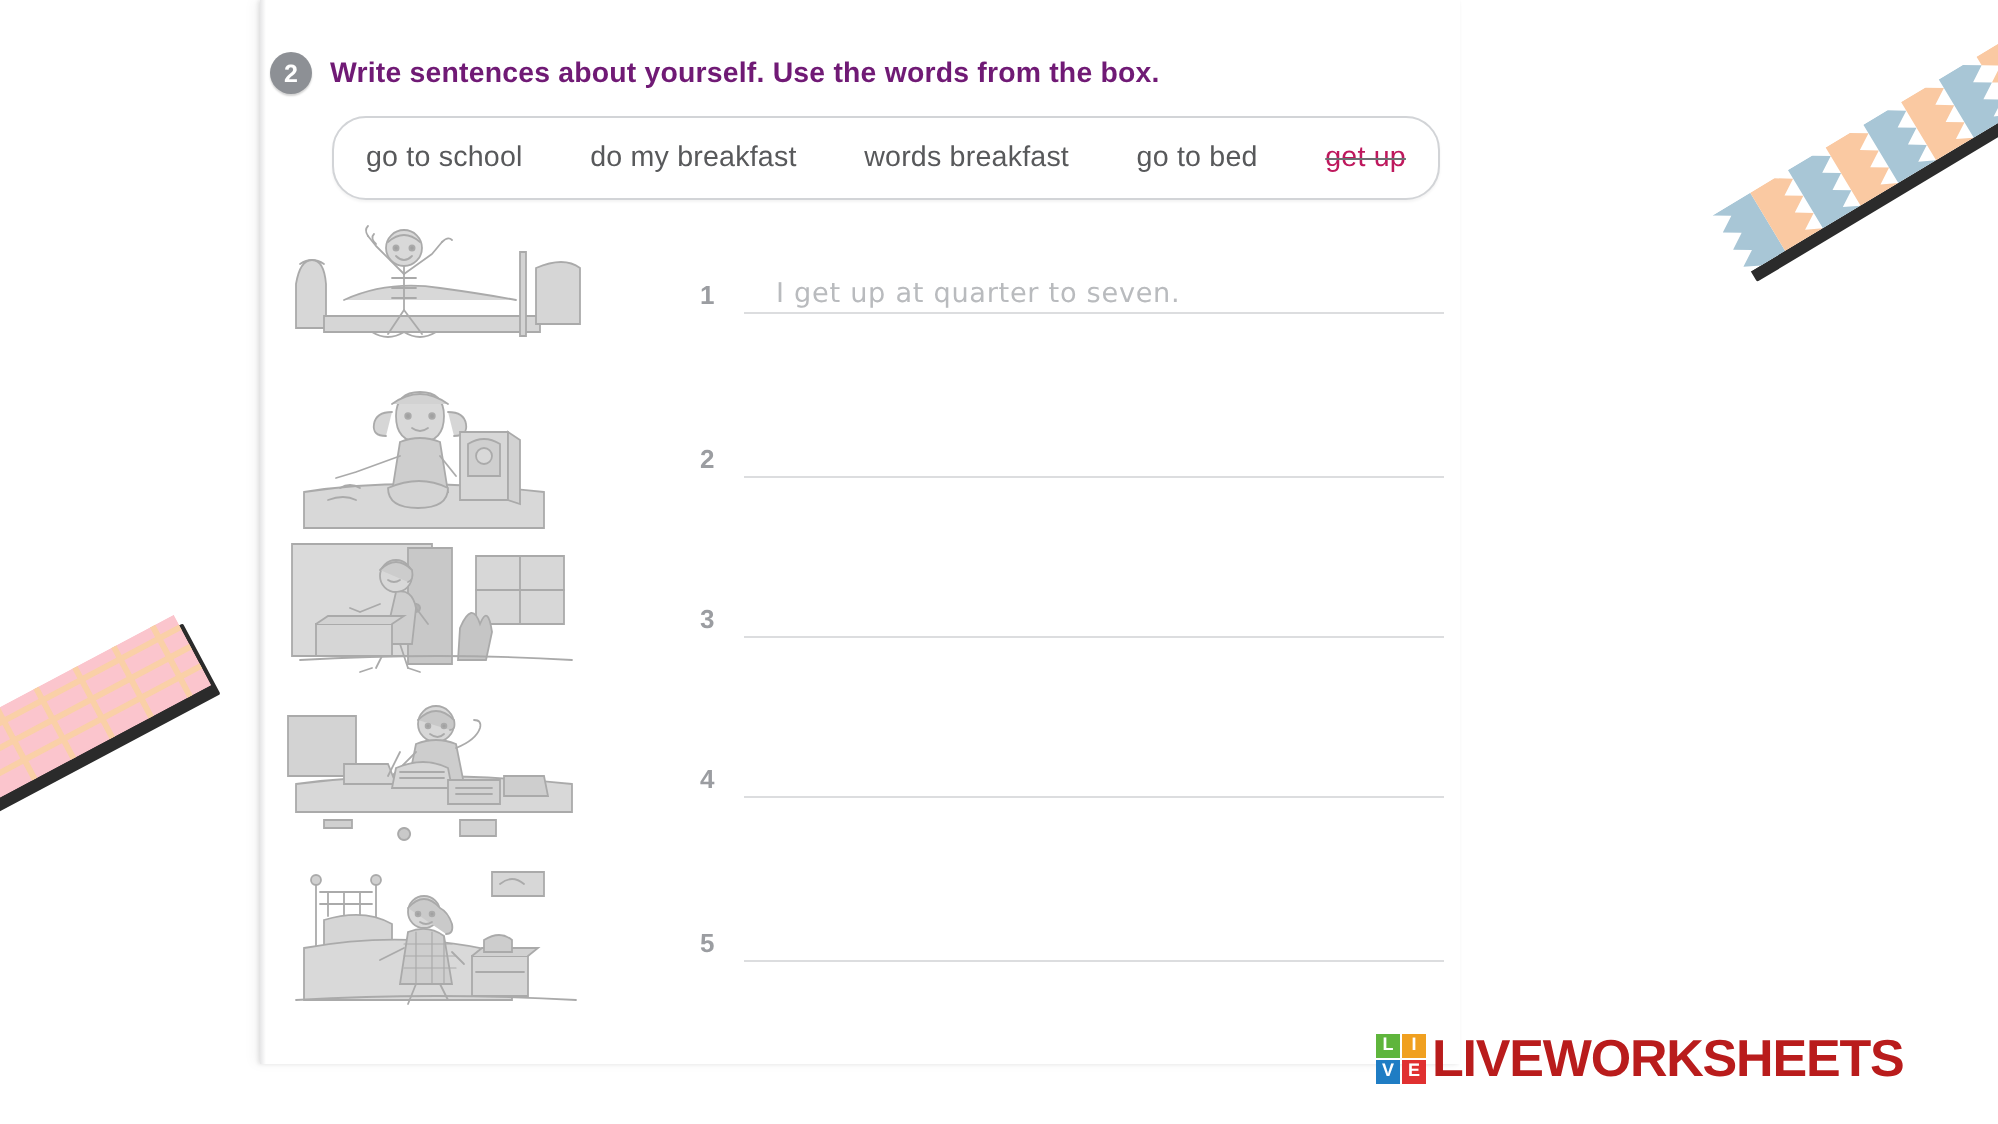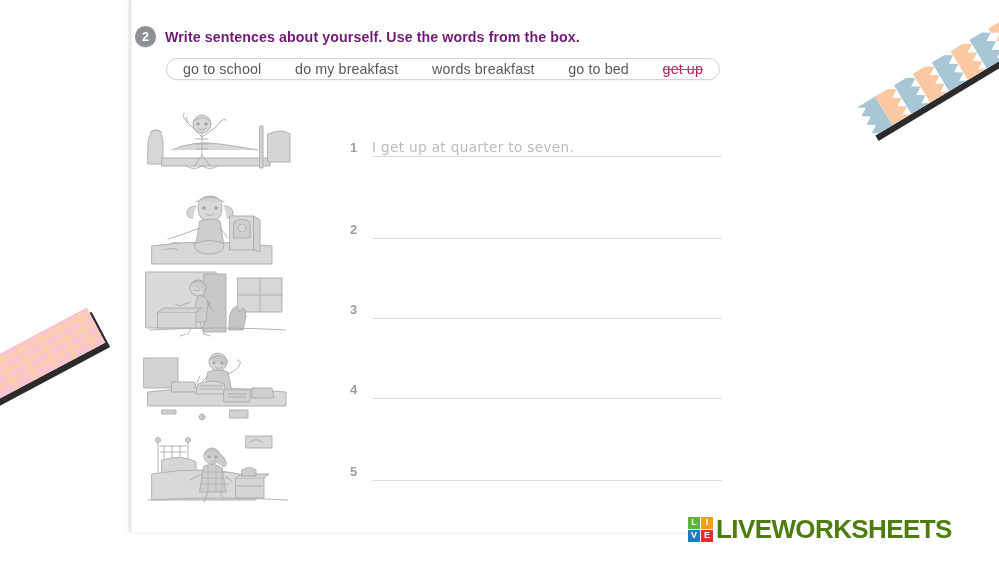--- a/index.html
+++ b/index.html
@@ -64,21 +64,21 @@
     letter-spacing: 0.1px;
     white-space: nowrap;
   }
 
   
   #word-box {
     position: absolute;
     left: 36px;
     top: 58px;
     width: 554px;
-    height: 22px;
+    height: 42px;
     box-sizing: border-box;
     border: 1.4px solid #d2d4d7;
     border-radius: 17px;
     background: #ffffff;
     display: flex;
     align-items: center;
     justify-content: space-between;
     padding: 0 16px;
     box-shadow: 0 1px 1.5px rgba(0,0,0,0.05);
   }
@@ -138,21 +138,21 @@
   }
   .answer-line {
     flex: 1;
     border-bottom: 1.1px solid #dcdddf;
     min-height: 16px;
     position: relative;
     max-width: 372px;
   }
   .answer-text {
     position: absolute;
-    left: 0;
+    left: 16px;
     bottom: 1px;
     font-size: 13.6px;
     color: #b9bbbe;
     font-family: "DejaVu Sans", sans-serif;
     letter-spacing: 0.35px;
     white-space: nowrap;
   }
 
   
   #tape-top-right {
@@ -214,21 +214,21 @@
     justify-content: center;
     line-height: 1;
   }
   .lw-l { background: #5fb53c; }
   .lw-i { background: #f0a020; }
   .lw-v { background: #1f7dc4; }
   .lw-e { background: #e03030; }
   #lw-wordmark {
     font-size: 26px;
     font-weight: bold;
-    color: #4d7c0f;
+    color: #b91c1c;
     letter-spacing: -0.6px;
     line-height: 1;
     font-family: "Liberation Sans", sans-serif;
     text-align: center;
   }
 </style>
 </head>
 <body>
 
 <div id="tape-bottom-left">

